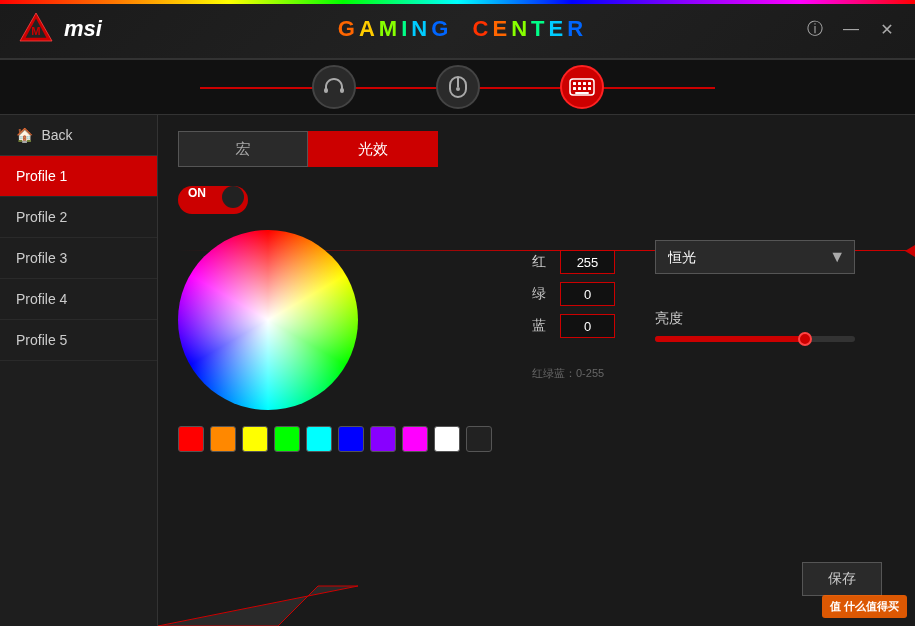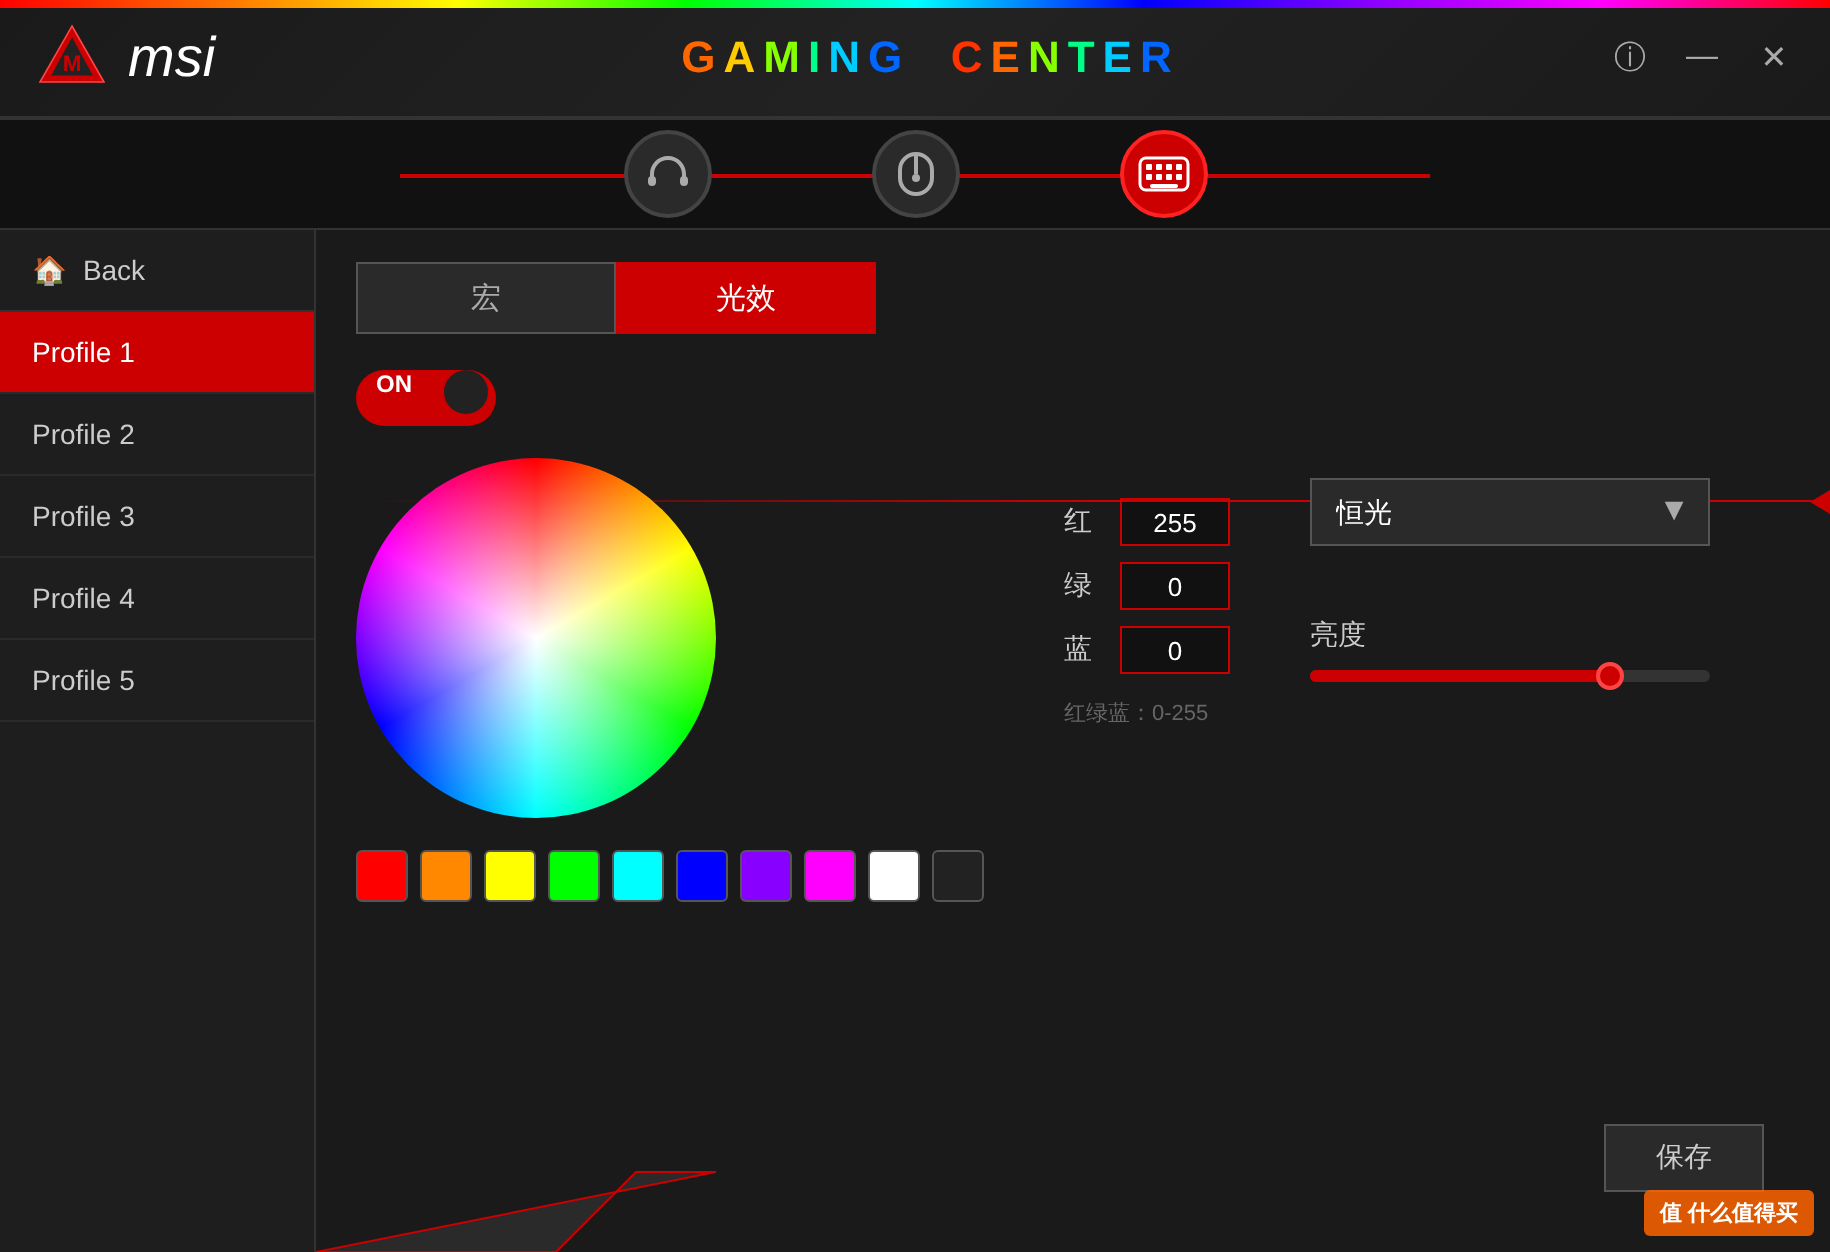--- a/index.html
+++ b/index.html
@@ -39,22 +39,22 @@
       margin-right: 20px;
     }
 
     .msi-dragon {
       width: 40px;
       height: 40px;
       margin-right: 8px;
     }
 
     .msi-text {
-      font-size: 28px;
-      font-weight: normal;
+      font-size: 22px;
+      font-weight: bold;
       color: white;
       font-style: italic;
     }
 
     .gaming-center-title {
       flex: 1;
       text-align: center;
       font-size: 22px;
       font-weight: bold;
       letter-spacing: 4px;
@@ -293,21 +293,21 @@
       border: 1px solid #cc0000;
       color: white;
       text-align: center;
       font-size: 13px;
       outline: none;
     }
 
     .rgb-hint {
       color: #666;
       font-size: 11px;
-      margin-top: 4px;
+      margin-top: 20px;
     }
 
     
     .right-controls {
       display: flex;
       flex-direction: column;
       gap: 16px;
       margin-top: 10px;
     }
 

